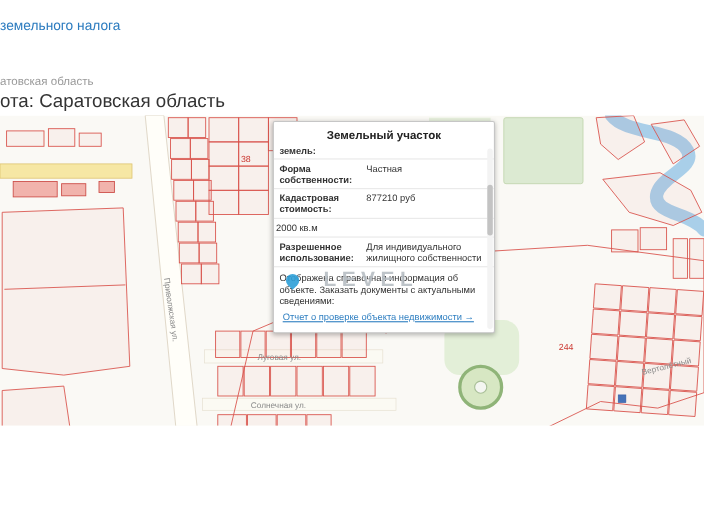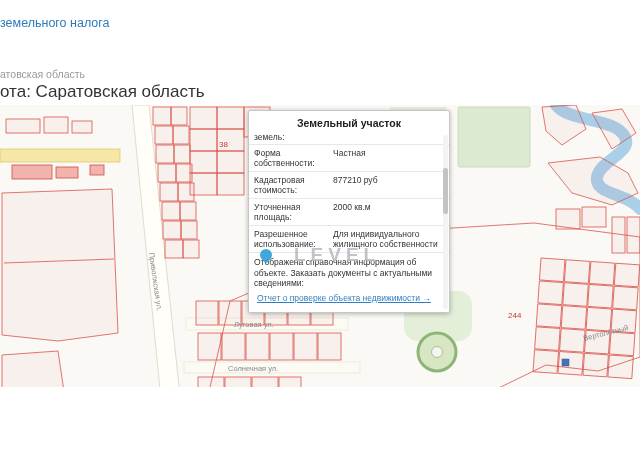--- a/index.html
+++ b/index.html
@@ -18,21 +18,21 @@
   .nf{fill:none !important;}
   .bld{fill:#f1b3ac;stroke:#cd4e48;stroke-width:.8;}
   .street{font-size:7.5px;fill:#8a8a8a;}
   .pnum{font-size:8px;fill:#cc3a33;}
 
   
   .popup{position:absolute;left:248px;top:5px;width:200px;background:#fff;border:1px solid #c6c6c6;
          border-radius:2px;box-shadow:0 1px 5px rgba(0,0,0,.28);z-index:20;}
   .popup-title{font-size:10.5px;font-weight:bold;color:#222;text-align:center;padding:6px 10px 3px 10px;}
   .row{display:flex;border-bottom:1px solid #e8e8e8;}
-  .row .lbl{width:82px;padding:3px 2px 3px 5px;font-size:8.5px;color:#333;box-sizing:border-box;}
+  .row .lbl{width:82px;padding:3px 2px 3px 5px;font-size:8.5px;color:#333;box-sizing:border-box;font-weight:bold;}
   .row .val{flex:1;padding:3px 10px 3px 2px;font-size:8.5px;color:#333;}
   .row.partial .lbl{padding-top:0;padding-bottom:2px;}
   .note{font-size:8.5px;color:#333;padding:4px 12px 3px 5px;line-height:1.25;}
   .report-link{display:block;font-size:8.5px;color:#2f7fc1;text-decoration:underline;
                padding:1px 12px 8px 8px;cursor:pointer;line-height:1.3;}
   .sb-track{position:absolute;right:1px;top:24px;bottom:3px;width:5px;background:#f3f3f3;border-radius:3px;}
   .sb-thumb{position:absolute;left:0;top:33px;width:5px;height:46px;background:#c3c3c3;border-radius:3px;}
 
   
   .watermark{position:absolute;left:260px;top:139px;display:flex;align-items:center;gap:22px;
@@ -202,21 +202,20 @@
       </div>
       <div class="row">
         <div class="lbl">Форма собственности:</div>
         <div class="val">Частная</div>
       </div>
       <div class="row">
         <div class="lbl">Кадастровая стоимость:</div>
         <div class="val">877210 руб</div>
       </div>
       <div class="row">
-        <div class="lbl">Уточненная площадь:</div>
         <div class="val">2000 кв.м</div>
       </div>
       <div class="row">
         <div class="lbl">Разрешенное использование:</div>
         <div class="val">Для индивидуального жилищного собственности</div>
       </div>
       <div class="note">Отображена справочная информация об объекте. Заказать документы с актуальными сведениями:</div>
       <a class="report-link">Отчет о проверке объекта недвижимости →</a>
       <div class="sb-track">
         <div class="sb-thumb"></div>

